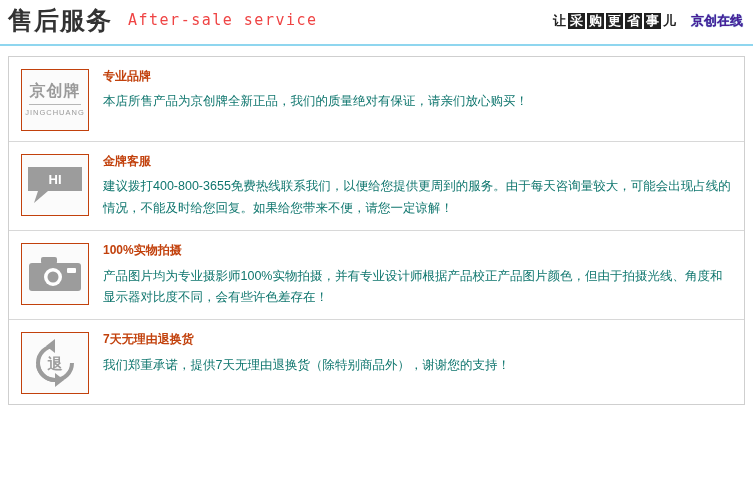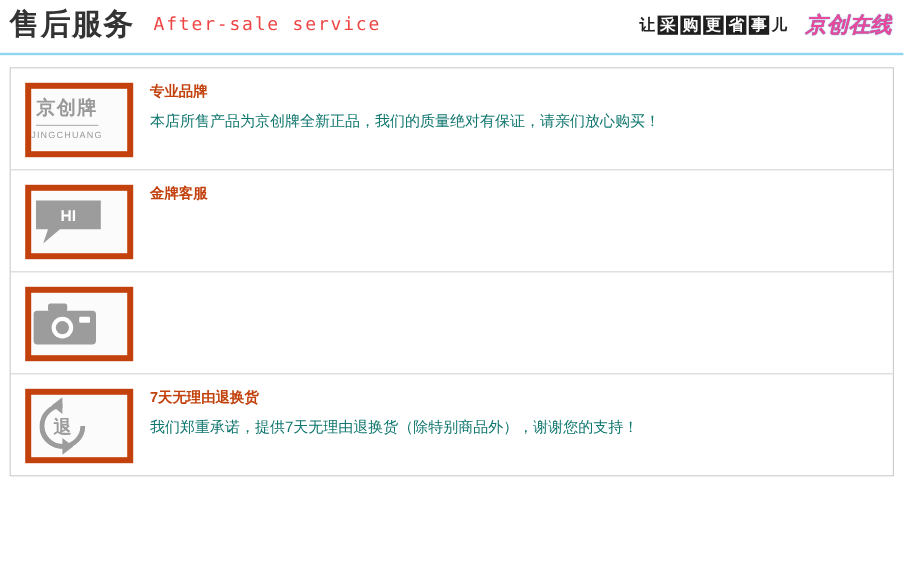--- a/index.html
+++ b/index.html
@@ -70,51 +70,51 @@
     padding: 1px 2px;
     margin: 0 1px;
     line-height: 1.1;
   }
   .brand {
     display: flex;
     align-items: center;
     padding-bottom: 2px;
   }
   .brand-mark {
-    font-size: 18px;
-    font-weight: bold;
-    color: #ec4899;
+    font-size: 13px;
+    font-weight: bold;
+    color: #4c1d95;
     letter-spacing: 0px;
     text-shadow: 0 0 1px #1f69c0;
-    font-style: italic;
   }
 
   
   .panel {
     margin: 10px 8px 0 8px;
     border: 1px solid #cfcfcf;
     box-sizing: border-box;
   }
   .row {
     display: flex;
     align-items: flex-start;
     padding: 10px 10px 10px 12px;
     box-sizing: border-box;
     border-bottom: 1px solid #d8d8d8;
   }
   .row:last-child { border-bottom: none; }
 
   .icon-box {
     flex: 0 0 auto;
-    width: 90px;
+    width: 68px;
     height: 62px;
-    border: 5px solid #c2410c;
+    border: 1px solid #c2410c;
     background: #fbfbfb;
     display: flex;
     align-items: center;
+    justify-content: center;
     box-sizing: border-box;
     margin-top: 2px;
   }
   .row-body {
     flex: 1 1 auto;
     padding-left: 14px;
   }
   .row-title {
     font-size: 12px;
     font-weight: bold;
@@ -198,33 +198,38 @@
 
     <div class="row">
       <div class="icon-box">
         <svg width="62" height="44" viewBox="0 0 62 44" aria-hidden="true">
           <path d="M4 4 H58 V28 H24 L10 40 L14 28 H4 Z" fill="#9c9c9c"></path>
           <text x="31" y="21" font-family="Liberation Sans, sans-serif" font-size="13" font-weight="bold" fill="#ffffff" text-anchor="middle">HI</text>
         </svg>
       </div>
       <div class="row-body">
         <div class="row-title">金牌客服</div>
+        <div class="row-text">建议拨打400-800-3655免费热线联系我们，以便给您提供更周到的服务。由于每天咨询量较大，可能会出现占线的情况，不能及时给您回复。如果给您带来不便，请您一定谅解！</div>
       </div>
     </div>
 
     <div class="row">
       <div class="icon-box">
         <svg width="56" height="42" viewBox="0 0 56 42" aria-hidden="true">
           <rect x="2" y="10" width="52" height="28" rx="3" fill="#9c9c9c"></rect>
           <rect x="14" y="4" width="16" height="7" rx="2" fill="#9c9c9c"></rect>
           <circle cx="26" cy="24" r="9" fill="#ffffff"></circle>
           <circle cx="26" cy="24" r="5.5" fill="#9c9c9c"></circle>
           <rect x="40" y="15" width="9" height="5" rx="1" fill="#ffffff"></rect>
         </svg>
       </div>
+      <div class="row-body">
+        <div class="row-title">100%实物拍摄</div>
+        <div class="row-text">产品图片均为专业摄影师100%实物拍摄，并有专业设计师根据产品校正产品图片颜色，但由于拍摄光线、角度和显示器对比度不同，会有些许色差存在！</div>
+      </div>
     </div>
 
 
     <div class="row">
       <div class="icon-box">
         <svg width="52" height="48" viewBox="0 0 52 48" aria-hidden="true">
           <path d="M43 24 A17 17 0 1 1 26 7" fill="none" stroke="#9c9c9c" stroke-width="4"></path>
           <path d="M26 0 L26 14 L17 7 Z" fill="#9c9c9c"></path>
           <path d="M9 26 A17 17 0 0 0 26 41" fill="none" stroke="#9c9c9c" stroke-width="4"></path>
           <path d="M26 48 L26 34 L35 41 Z" fill="#9c9c9c"></path>

